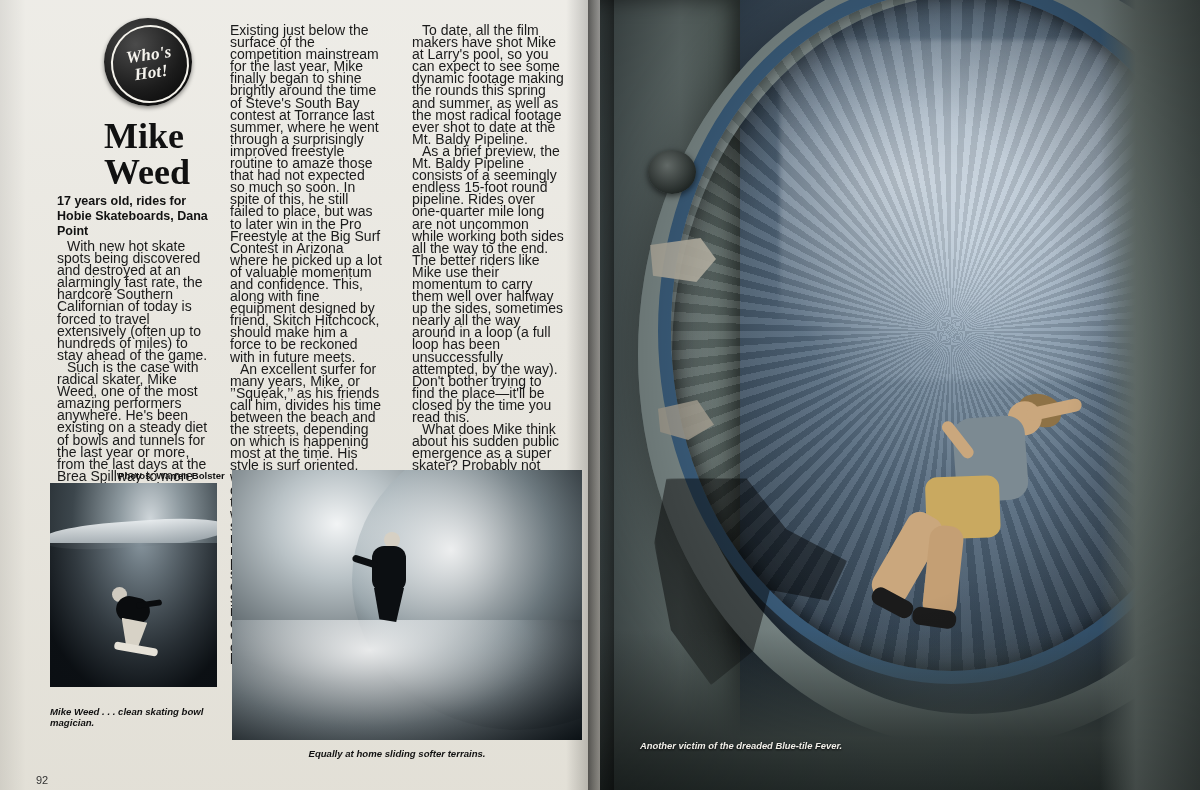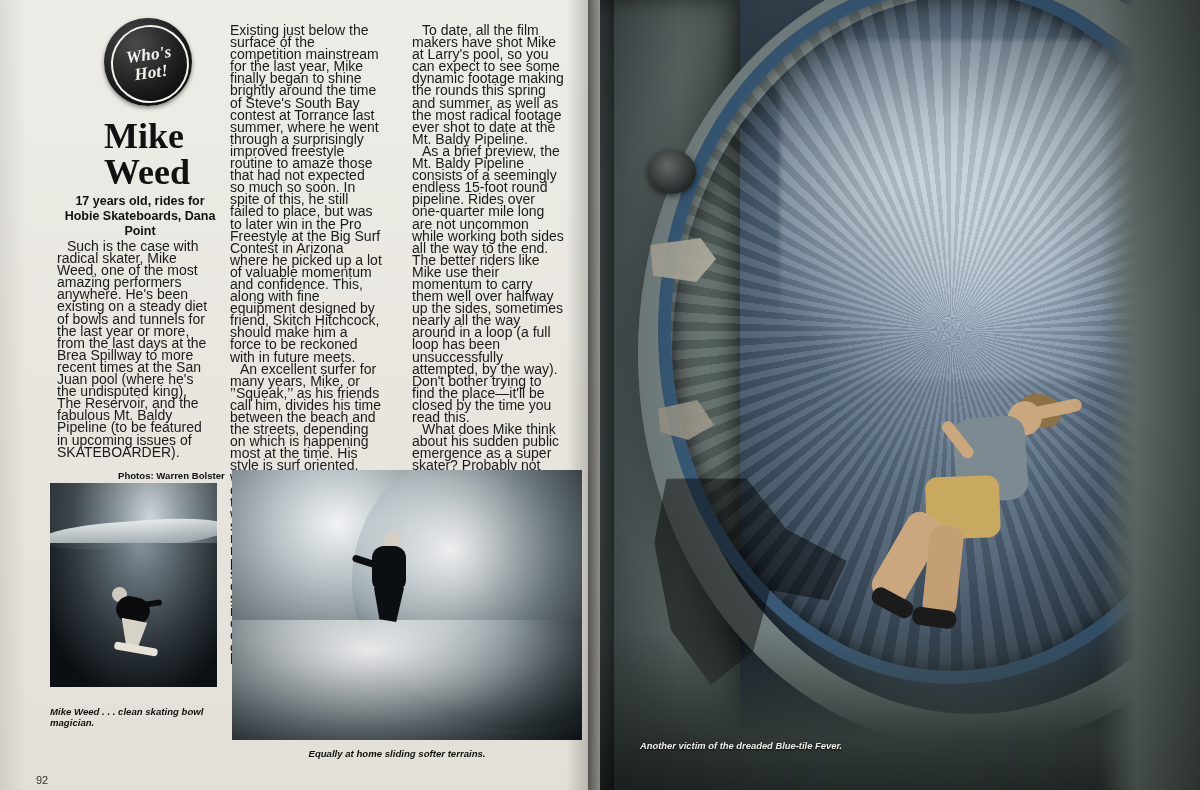--- a/index.html
+++ b/index.html
@@ -92,21 +92,20 @@
     color: #111;
   }
   .subhead {
     position: absolute;
     left: 57px; top: 194px;
     width: 166px;
     font-size: 12.5px;
     line-height: 15px;
     font-weight: bold;
     color: #111;
-    text-align: center;
   }
 
   
   .col {
     position: absolute;
     font-size: 14px;
     line-height: 12.1px;
     color: #1a1a1a;
     text-align: left;
   }
@@ -373,20 +372,21 @@
       <div class="badge-inner">
         <span>Who's</span>
         <span>Hot!</span>
       </div>
     </div>
 
     <div class="headline">Mike Weed</div>
     <div class="subhead">17 years old, rides for Hobie Skateboards, Dana Point</div>
 
     <div class="col col-1">
+      <p class="first">With new hot skate spots being discovered and destroyed at an alarmingly fast rate, the hardcore Southern Californian of today is forced to travel extensively (often up to hundreds of miles) to stay ahead of the game.</p>
       <p>Such is the case with radical skater, Mike Weed, one of the most amazing performers anywhere. He's been existing on a steady diet of bowls and tunnels for the last year or more, from the last days at the Brea Spillway to more recent times at the San Juan pool (where he's the undisputed king), The Reservoir, and the fabulous Mt. Baldy Pipeline (to be featured in upcoming issues of SKATEBOARDER).</p>
     </div>
 
     <div class="col col-2">
       <p class="nodent">Existing just below the surface of the competition mainstream for the last year, Mike finally began to shine brightly around the time of Steve's South Bay contest at Torrance last summer, where he went through a surprisingly improved freestyle routine to amaze those that had not expected so much so soon. In spite of this, he still failed to place, but was to later win in the Pro Freestyle at the Big Surf Contest in Arizona where he picked up a lot of valuable momentum and confidence. This, along with fine equipment designed by friend, Skitch Hitchcock, should make him a force to be reckoned with in future meets.</p>
       <p>An excellent surfer for many years, Mike, or ’’Squeak,’’ as his friends call him, divides his time between the beach and the streets, depending on which is happening most at the time. His style is surf oriented, which most complements the radical tactics he employs when skatin'. Of all the skaters that come to mind when thinking of riding these radical places, it's fairly safe to say that ’’Squeak’’ exhibits one of the finer styles, even in the most incredible of circumstances where others are merely intent on ’’making it.’’ It's also likely that he's the best</p>
     </div>
 
     <div class="col col-3">
       <p>To date, all the film makers have shot Mike at Larry's pool, so you can expect to see some dynamic footage making the rounds this spring and summer, as well as the most radical footage ever shot to date at the Mt. Baldy Pipeline.</p>

